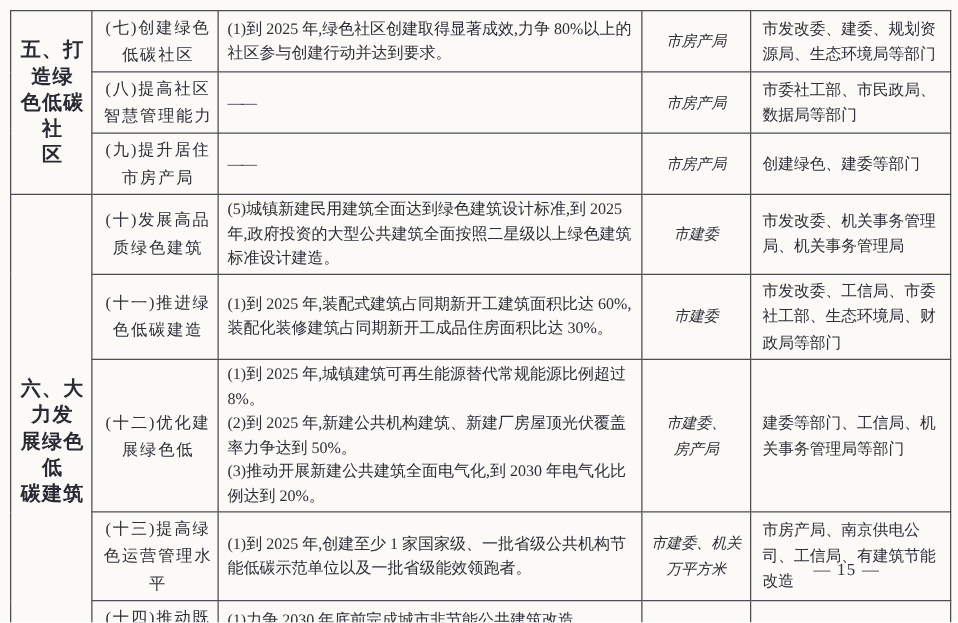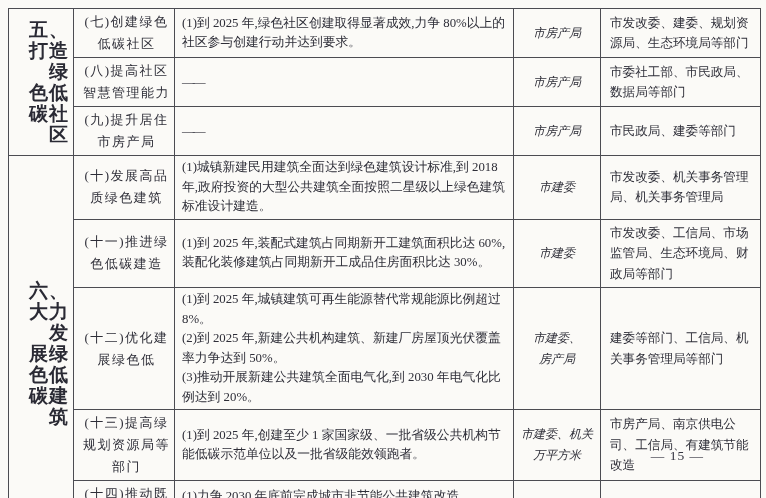--- a/index.html
+++ b/index.html
@@ -25,26 +25,26 @@
     table-layout: fixed;
   }
   table.doc td {
     border: 1px solid #4c4c52;
     vertical-align: middle;
     white-space: pre-wrap;
     overflow: hidden;
     box-sizing: border-box;
   }
   td.cat {
-    font-size: 19px;
+    font-size: 16px;
     font-weight: bold;
     line-height: 21px;
     letter-spacing: 1px;
     padding: 2px 4px 2px 6px;
-    text-align: right;
+    text-align: center;
     color: #2a2a34;
   }
   td.item {
     font-size: 13px;
     line-height: 22px;
     letter-spacing: 1.5px;
     padding: 2px 4px 2px 9px;
     text-align: center;
   }
   td.det {
@@ -108,52 +108,52 @@
 智慧管理能力</td>
         <td class="det dash">——</td>
         <td class="lead">市房产局</td>
         <td class="coop">市委社工部、市民政局、数据局等部门</td>
       </tr>
       <tr style="height:38px">
         <td class="item">(九)提升居住
 市房产局</td>
         <td class="det dash">——</td>
         <td class="lead">市房产局</td>
-        <td class="coop">市民政局、建委等部门</td>
+        <td class="coop">创建绿色、建委等部门</td>
       </tr>
       <tr style="height:52px">
         <td class="cat" rowspan="5">六、大力发
 展绿色低
 碳建筑</td>
         <td class="item">(十)发展高品
 质绿色建筑</td>
-        <td class="det">(1)城镇新建民用建筑全面达到绿色建筑设计标准,到 2018 年,政府投资的大型公共建筑全面按照二星级以上绿色建筑标准设计建造。</td>
+        <td class="det">(5)城镇新建民用建筑全面达到绿色建筑设计标准,到 2025 年,政府投资的大型公共建筑全面按照二星级以上绿色建筑标准设计建造。</td>
         <td class="lead">市建委</td>
         <td class="coop">市发改委、机关事务管理局、机关事务管理局</td>
       </tr>
       <tr style="height:39px">
         <td class="item">(十一)推进绿
 色低碳建造</td>
         <td class="det">(1)到 2025 年,装配式建筑占同期新开工建筑面积比达 60%,装配化装修建筑占同期新开工成品住房面积比达 30%。</td>
         <td class="lead">市建委</td>
-        <td class="coop">市发改委、工信局、市场监管局、生态环境局、财政局等部门</td>
+        <td class="coop">市发改委、工信局、市委社工部、生态环境局、财政局等部门</td>
       </tr>
       <tr style="height:93px">
         <td class="item">(十二)优化建
 展绿色低</td>
         <td class="det">(1)到 2025 年,城镇建筑可再生能源替代常规能源比例超过 8%。
 (2)到 2025 年,新建公共机构建筑、新建厂房屋顶光伏覆盖率力争达到 50%。
 (3)推动开展新建公共建筑全面电气化,到 2030 年电气化比例达到 20%。</td>
         <td class="lead">市建委、
 房产局</td>
         <td class="coop">建委等部门、工信局、机关事务管理局等部门</td>
       </tr>
       <tr style="height:45px">
         <td class="item">(十三)提高绿
-规划资源局等部门</td>
+色运营管理水平</td>
         <td class="det">(1)到 2025 年,创建至少 1 家国家级、一批省级公共机构节能低碳示范单位以及一批省级能效领跑者。</td>
         <td class="lead">市建委、机关
 万平方米</td>
         <td class="coop">市房产局、南京供电公司、工信局、有建筑节能改造</td>
       </tr>
       <tr style="height:56px">
         <td class="item">(十四)推动既
 有建筑节能改造</td>
         <td class="det">(1)力争 2030 年底前完成城市非节能公共建筑改造。
 (2)到 2025 年,新增既有建筑绿色节能改造面积不少于 150 万平方米。</td>

